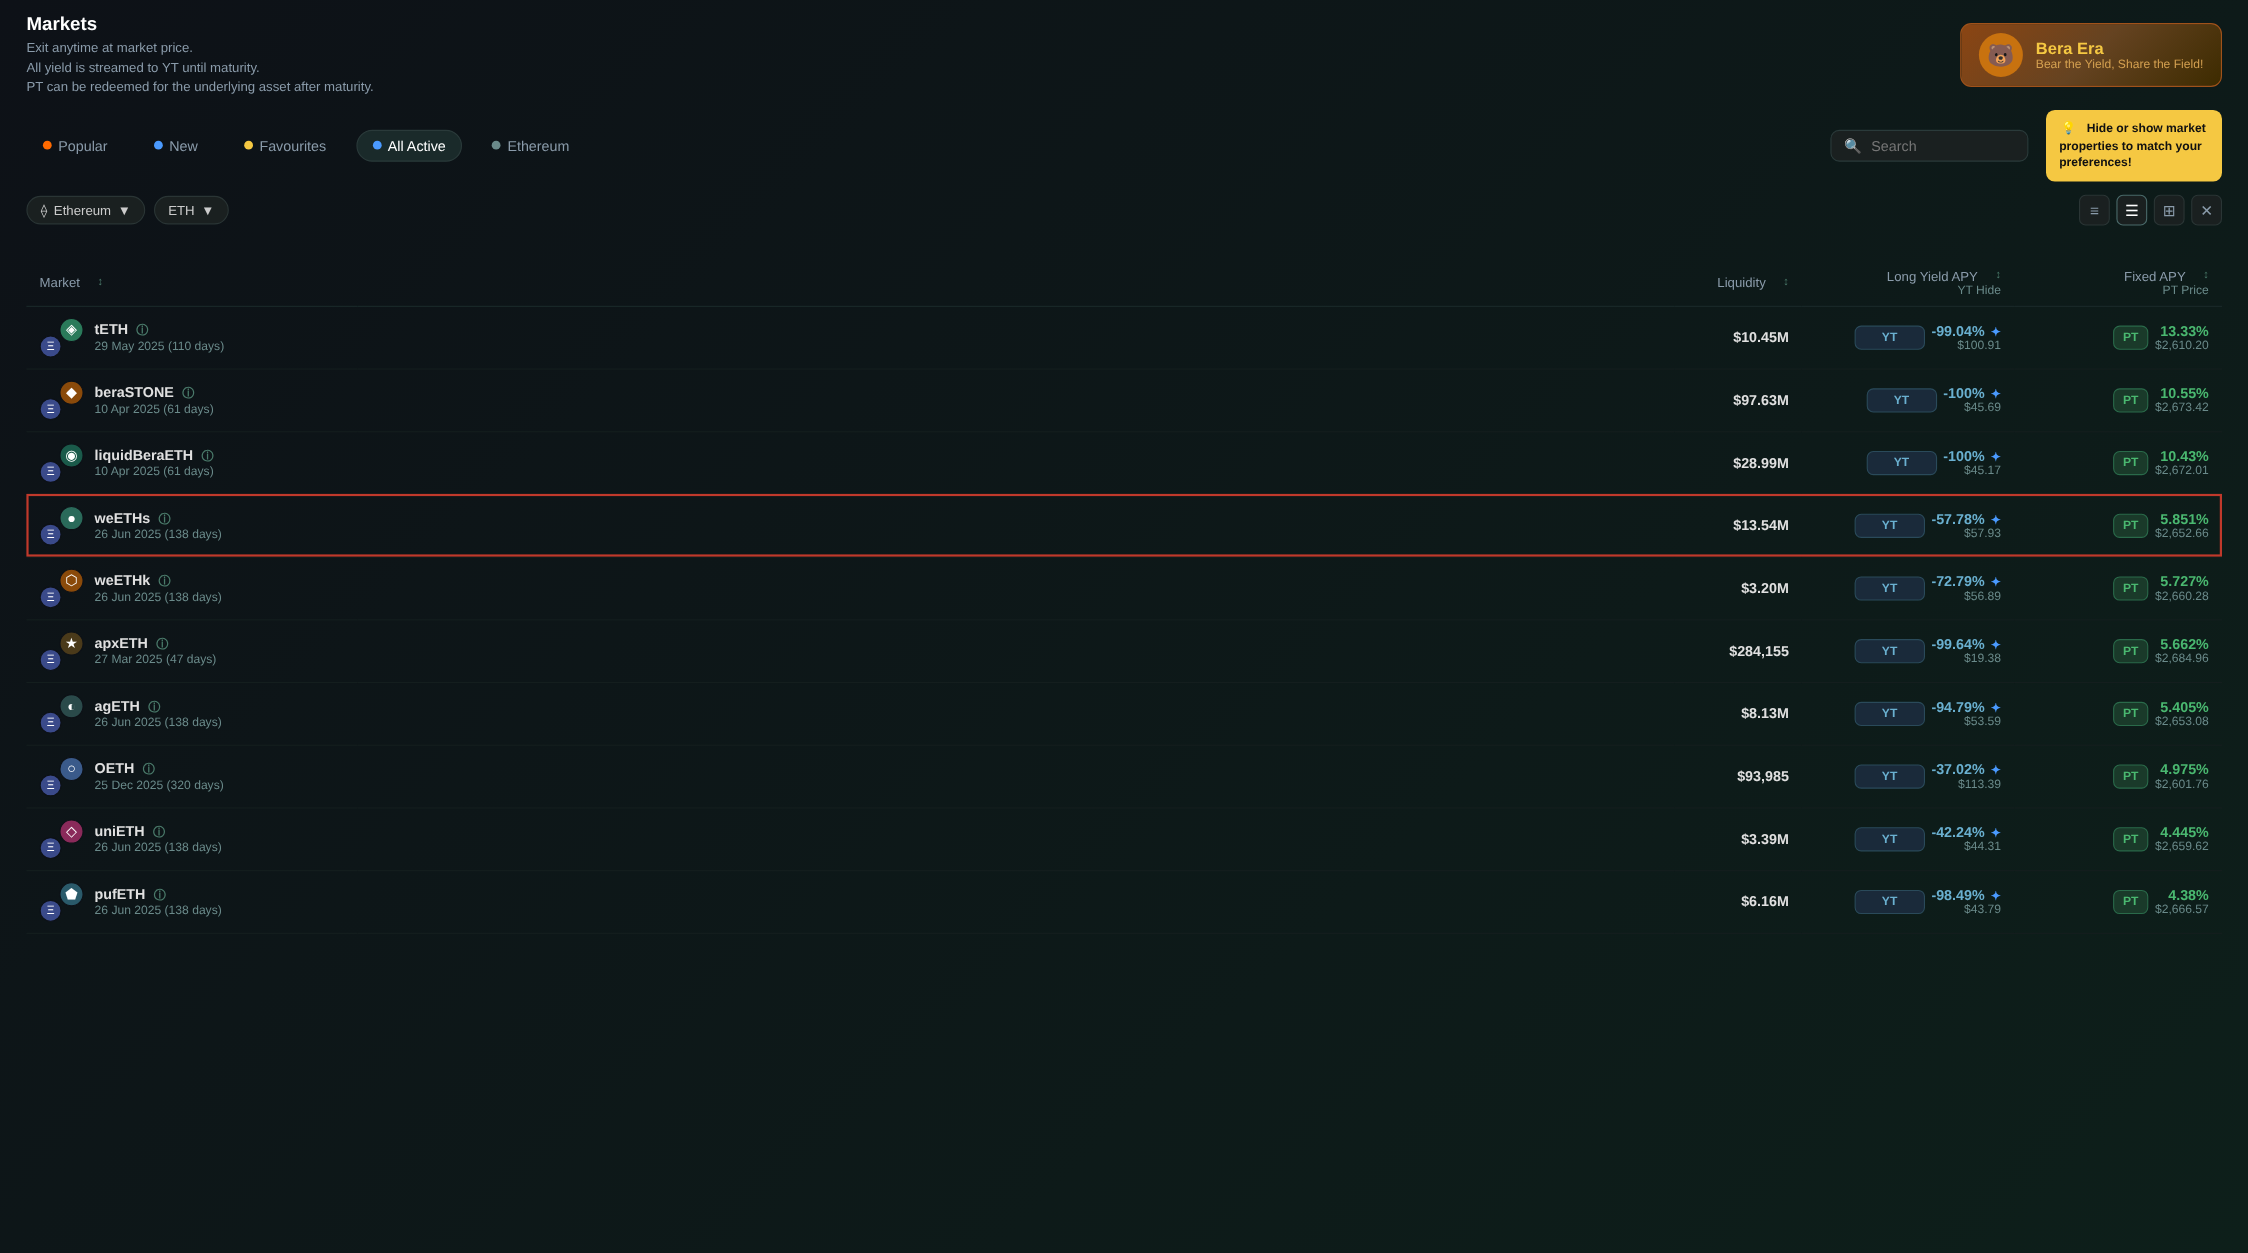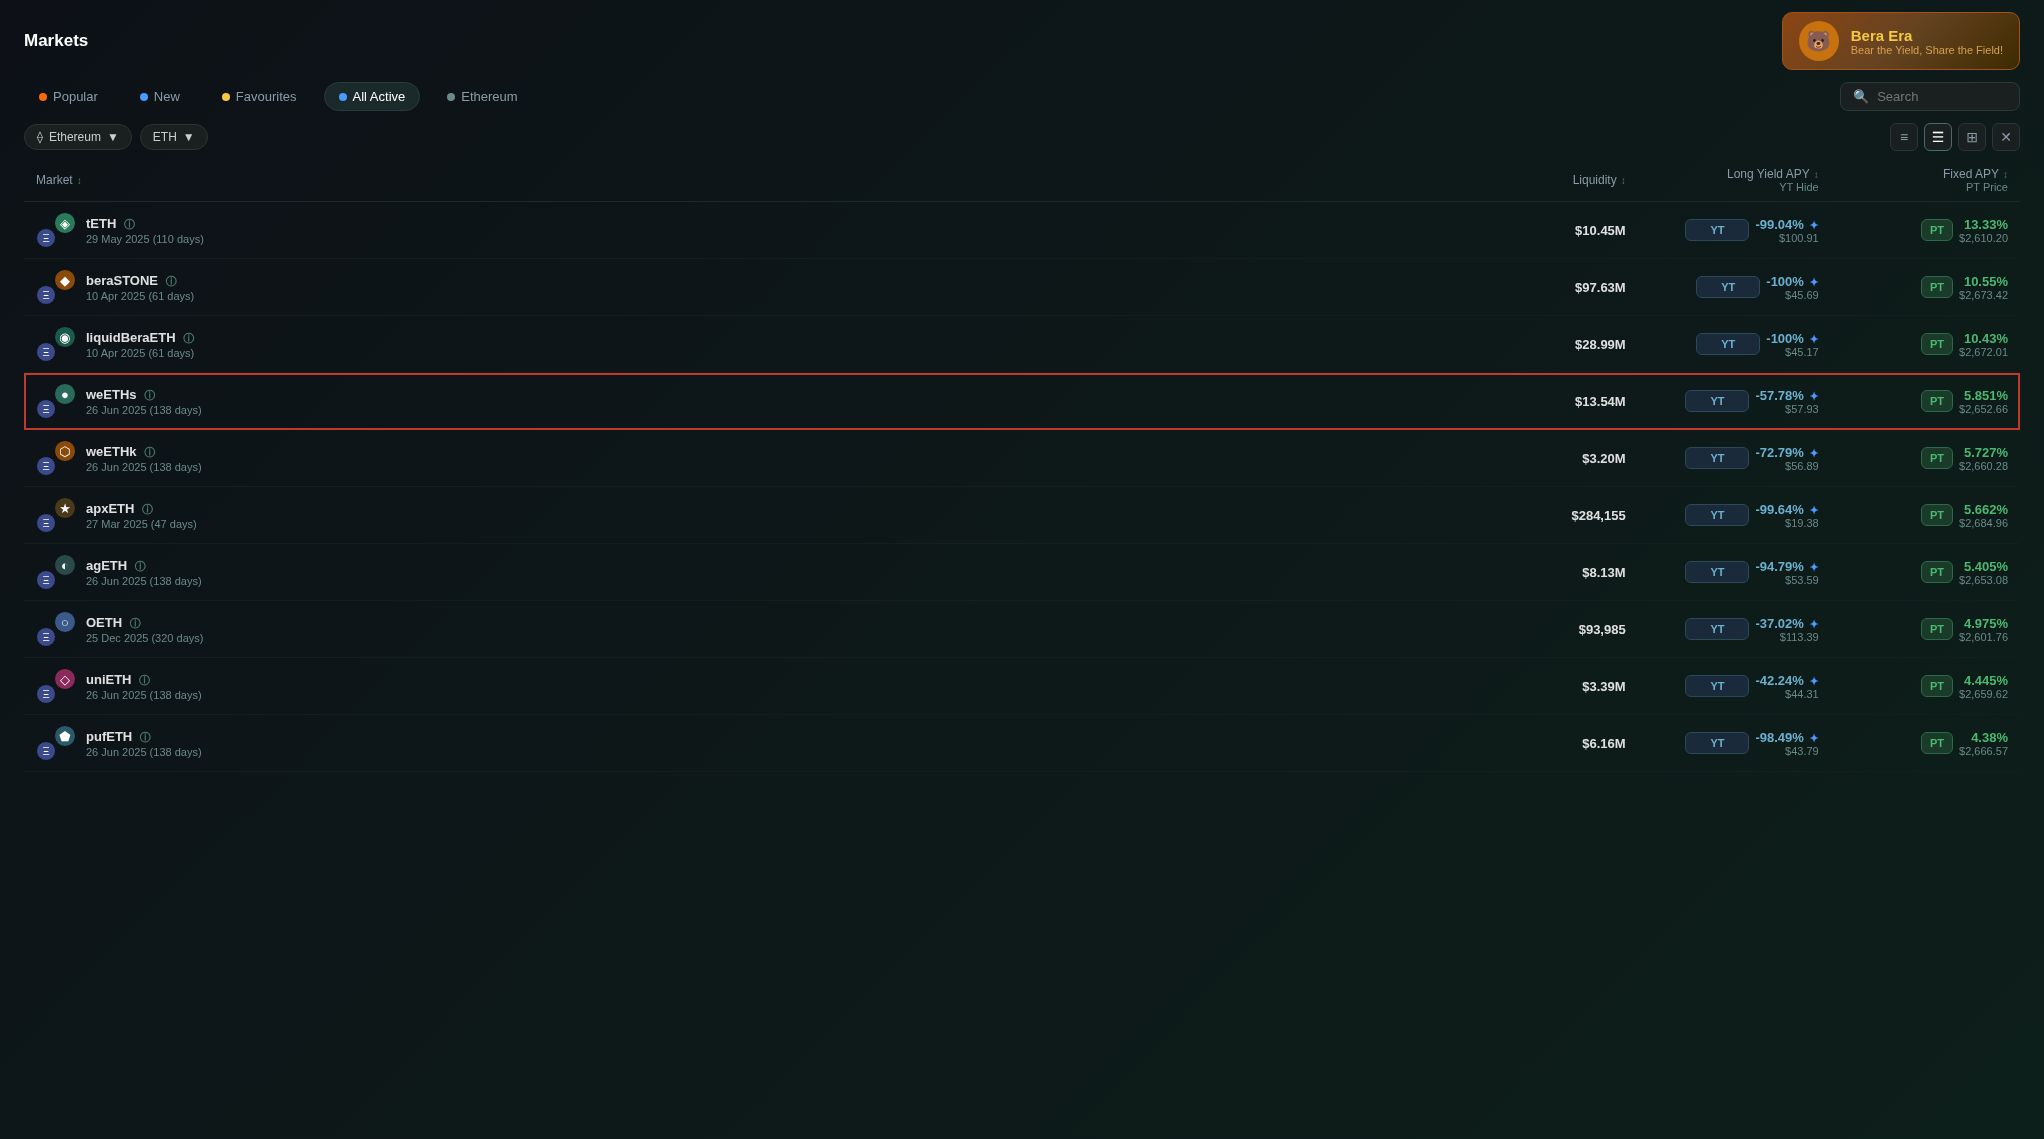--- a/index.html
+++ b/index.html
@@ -178,21 +178,21 @@
     .table-container { padding: 0 24px; overflow-x: auto; }
     table { width: 100%; border-collapse: collapse; }
     thead th {
       color: #8a9baa;
       font-size: 12px;
       font-weight: 500;
       padding: 8px 12px;
       text-align: left;
       border-bottom: 1px solid #1a2a2a;
     }
-    .th-inner { display: flex; align-items: center; gap: 4px; }
+    .th-inner { display: flex; align-items: center; gap: 16px; margin-top: 23px; }
     .sort-icon { font-size: 10px; color: #4a7a6a; }
     .sub-header { font-size: 11px; color: #6a8a8a; }
     tbody tr {
       border-bottom: 1px solid #141e1e;
       transition: background 0.15s;
     }
     tbody tr.highlighted { outline: 2px solid #c0392b; outline-offset: -2px; }
     tbody td { padding: 10px 12px; vertical-align: middle; }
     .market-cell { display: flex; align-items: center; gap: 10px; }
     .icon-stack { position: relative; width: 40px; height: 36px; flex-shrink: 0; }
@@ -245,20 +245,25 @@
     .pos { color: #4ab870; }
   </style>
 </head>
 <body>
 
 <div class="app">
 
   <div class="top-bar">
     <div class="page-title-section">
       <div class="page-title">Markets</div>
+      <div class="subtitle">
+        <span>Exit anytime at market price.</span><br>
+        <span>All yield is streamed to YT until maturity.</span><br>
+        <span>PT can be redeemed for the underlying asset after maturity.</span>
+      </div>
     </div>
     <div class="bera-banner">
       <div class="bera-icon">🐻</div>
       <div class="bera-text">
         <div class="bera-title">Bera Era</div>
         <div class="bera-sub">Bear the Yield, Share the Field!</div>
       </div>
     </div>
   </div>
 
@@ -282,20 +287,24 @@
       </div>
       <div class="nav-tab">
         <span class="tab-dot" style="background:#6a8a8a;"></span>
         <span>Ethereum</span>
       </div>
     </div>
     <div style="display:flex;align-items:center;gap:8px;">
       <div class="search-box">
         <span style="color:#6a8a8a;">🔍</span>
         <input type="text" placeholder="Search" style="">
+      </div>
+      <div class="tooltip-box">
+        <span class="tooltip-icon">💡</span>
+        <span>Hide or show market properties to match your preferences!</span>
       </div>
     </div>
   </div>
 
   <div class="filter-bar">
     <div class="filter-left">
       <div class="filter-btn">
         <span>⟠</span>
         <span>Ethereum</span>
         <span>▼</span>

